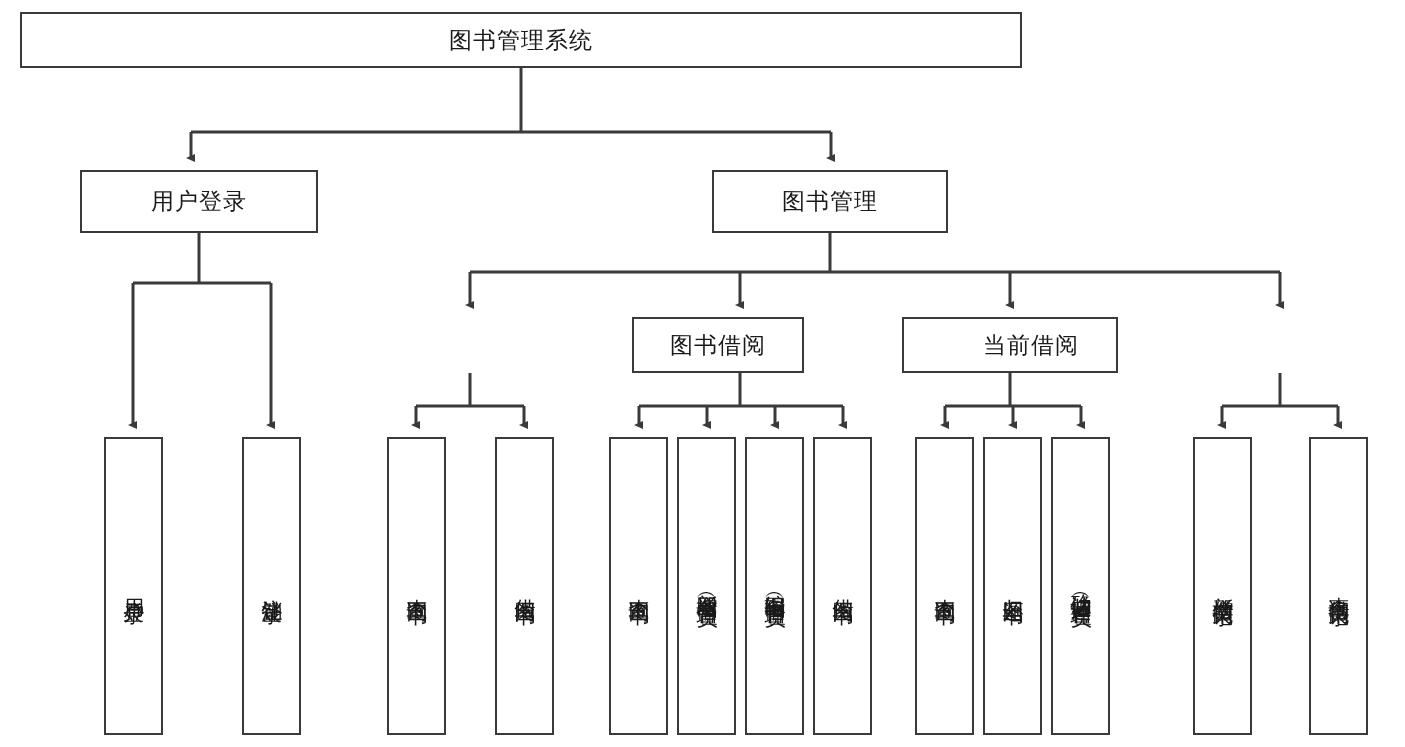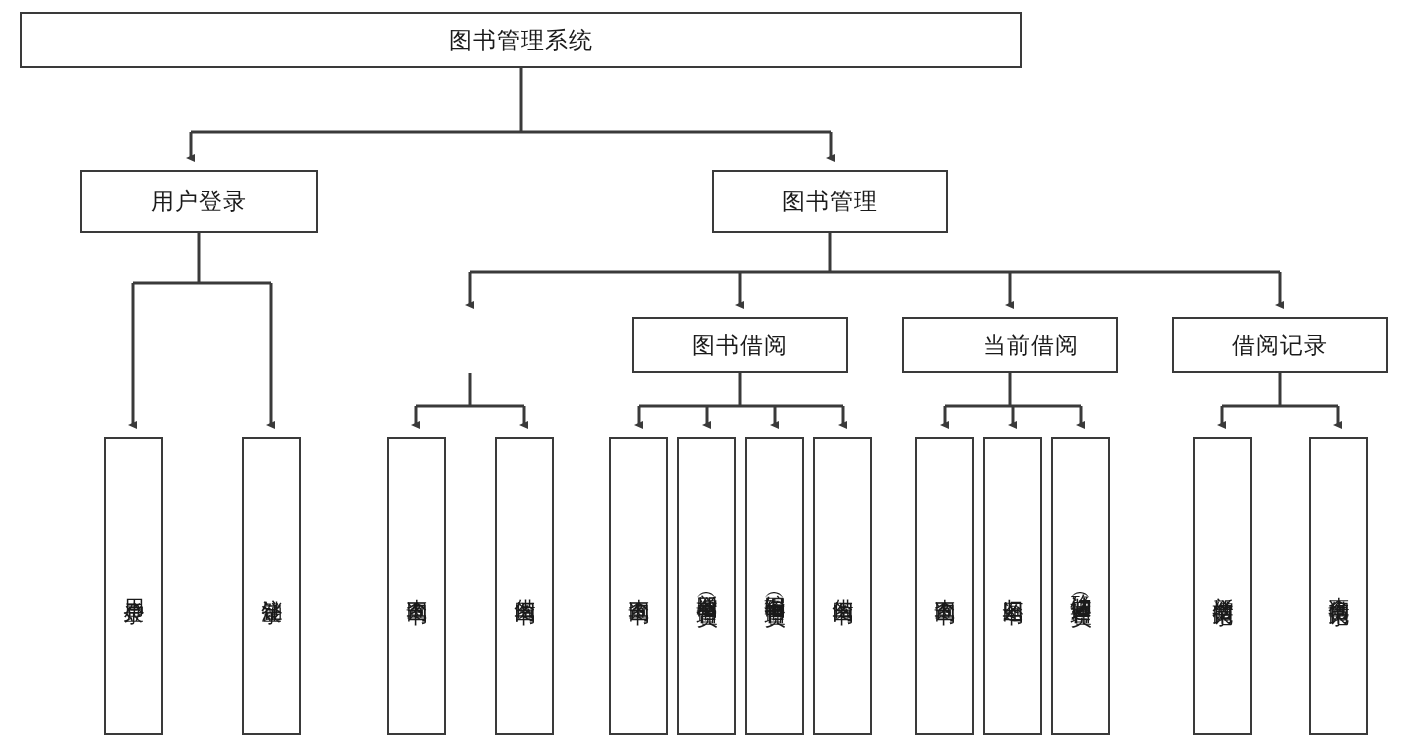--- a/index.html
+++ b/index.html
@@ -128,28 +128,25 @@
     <span class="label">图书管理系统</span>
   </div>
 
   <div class="node horiz" style="left:80px; top:170px; width:238px; height:63px;">
     <span class="label">用户登录</span>
   </div>
   <div class="node horiz" style="left:712px; top:170px; width:236px; height:63px;font-family:Liberation Mono, monospace;">
     <span class="label">图书管理</span>
   </div>
 
-  <div class="node horiz" style="left:632px; top:317px; width:216px; height:56px;">
+  <div class="node horiz" style="left:632px; top:317px; width:172px; height:56px;">
     <span class="label">图书借阅</span>
   </div>
   <div class="node horiz" style="left:902px; top:317px; width:216px; height:56px;padding-left:42px;">
     <span class="label">当前借阅</span>
-  </div>
-  <div class="node horiz" style="left:1172px; top:317px; width:216px; height:56px;">
-    <span class="label">借阅记录</span>
   </div>
 
   <div class="node vert" style="left:104px; top:437px; width:59px; height:298px;">
     <span class="label">用户登录</span>
   </div>
   <div class="node vert" style="left:242px; top:437px; width:59px; height:298px;">
     <span class="label">注销登录</span>
   </div>
 
   <div class="node vert" style="left:387px; top:437px; width:59px; height:298px;">

